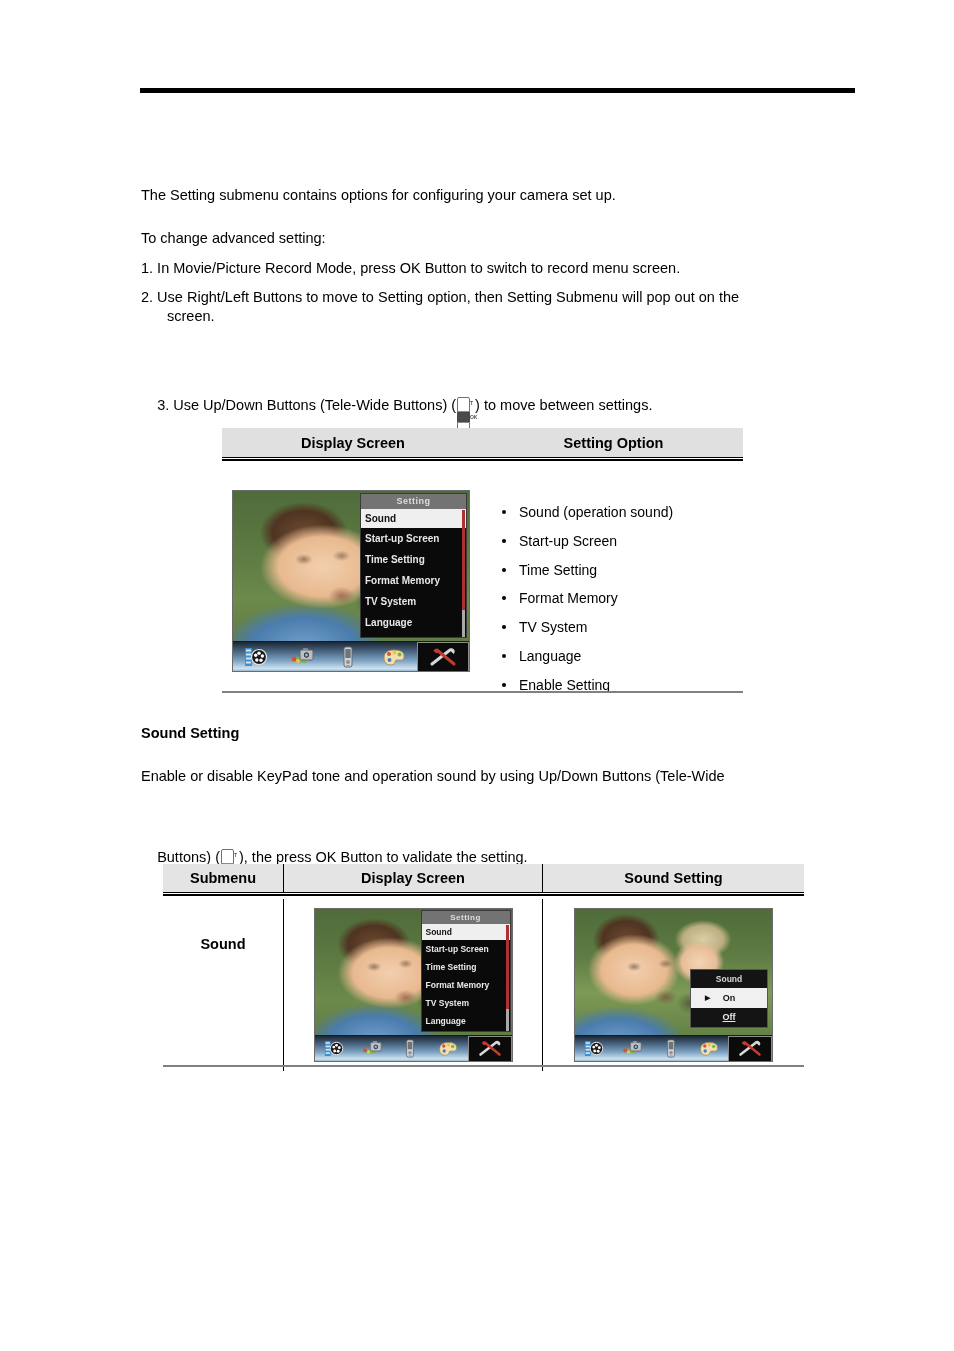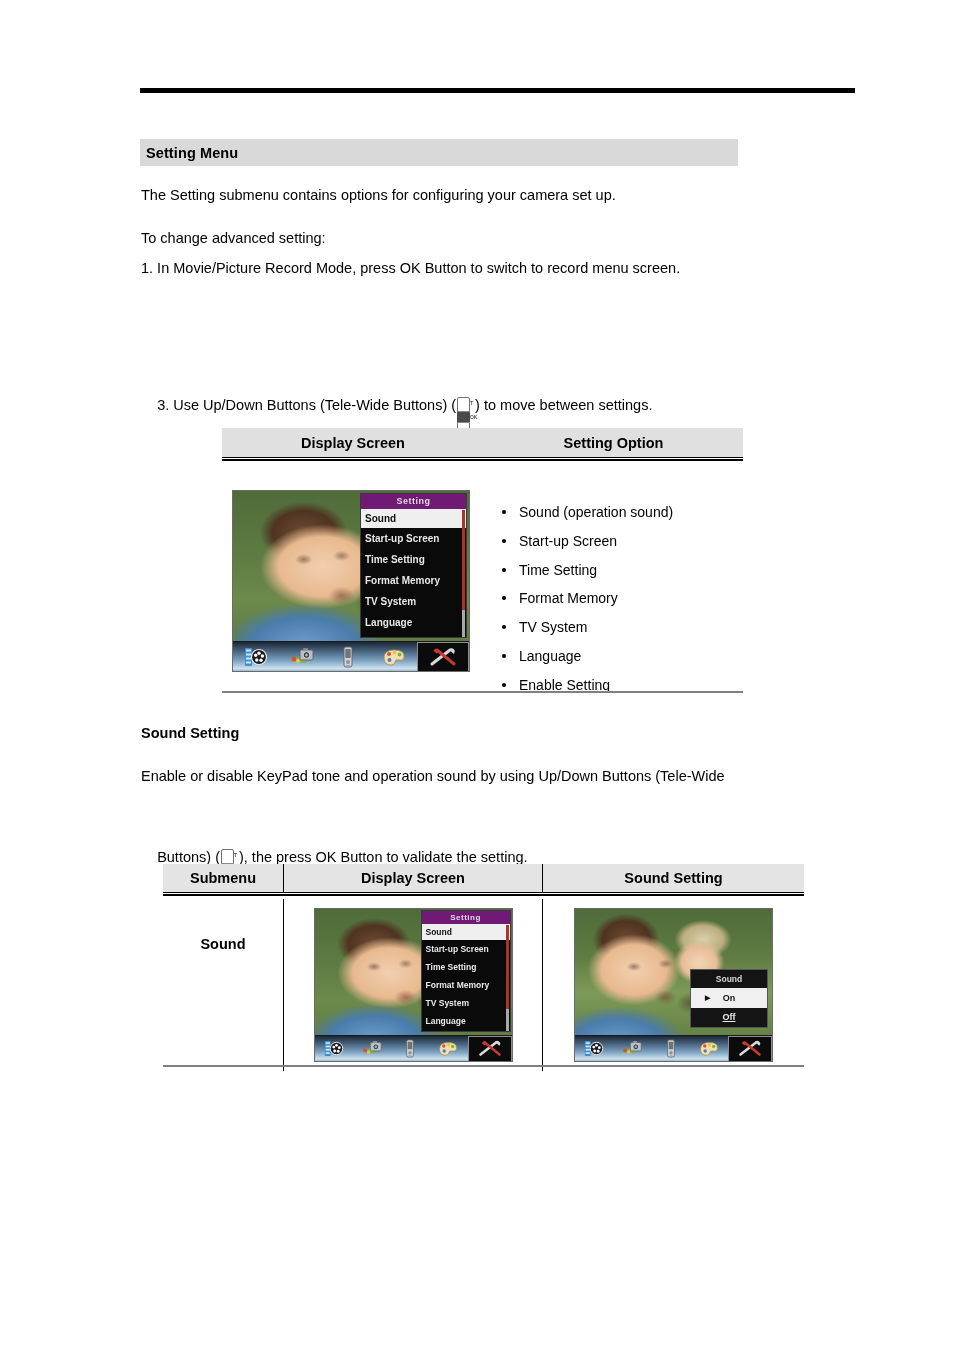--- a/index.html
+++ b/index.html
@@ -300,21 +300,21 @@
     background: #0a0a0a;
     border: 1px solid #3a3a3a;
     box-sizing: border-box;
     overflow: hidden;
   }
   .lcd-menu-title {
     color: #dedede;
     font-weight: bold;
     text-align: center;
     letter-spacing: 0.5px;
-    background: #701a75;
+    background: #737373;
   }
   .lcd-menu-item {
     color: #e8e8e8;
     font-weight: bold;
     padding-left: 4px;
     white-space: nowrap;
     overflow: hidden;
   }
   .lcd-menu-item.selected {
     background: #efefef;
@@ -390,30 +390,31 @@
   }
   .lcd-icon svg { display: block; }
 </style>
 </head>
 <body>
 
 <div class="page">
 
   <div class="top-rule"></div>
 
-  <div class="section-bar">
-    <span class="section-bar-label">Setting Menu</span>
+
+  <div class="para p-intro">The Setting submenu contains options for configuring your camera set up.</div>
+
+  <div class="para p-tochange">To change advanced setting:</div>
+
+  <div class="para p-step1">1. In Movie/Picture Record Mode, press OK Button to switch to record menu screen.</div>
+
+  <div class="para p-step2">
+    <span>2. Use Right/Left Buttons to move to Setting option, then Setting Submenu will pop out on the</span>
+    <span class="cont">screen.</span>
   </div>
-
-  <div class="para p-intro">The Setting submenu contains options for configuring your camera set up.</div>
-
-  <div class="para p-tochange">To change advanced setting:</div>
-
-  <div class="para p-step1">1. In Movie/Picture Record Mode, press OK Button to switch to record menu screen.</div>
-
 
   <div class="para p-step3">
     <span>3. Use Up/Down Buttons (Tele-Wide Buttons) (</span><span class="rocker rocker-inline"><span class="body"></span><span class="mid"></span><span class="lbl lbl-t">T</span><span class="lbl lbl-ok">OK</span><span class="lbl lbl-w">W</span></span><span>) to move between settings.</span>
   </div>
 
   <div class="table1">
     <div class="t1-head">
       <div class="t1-col1">Display Screen</div>
       <div class="t1-col2">Setting Option</div>
     </div>

